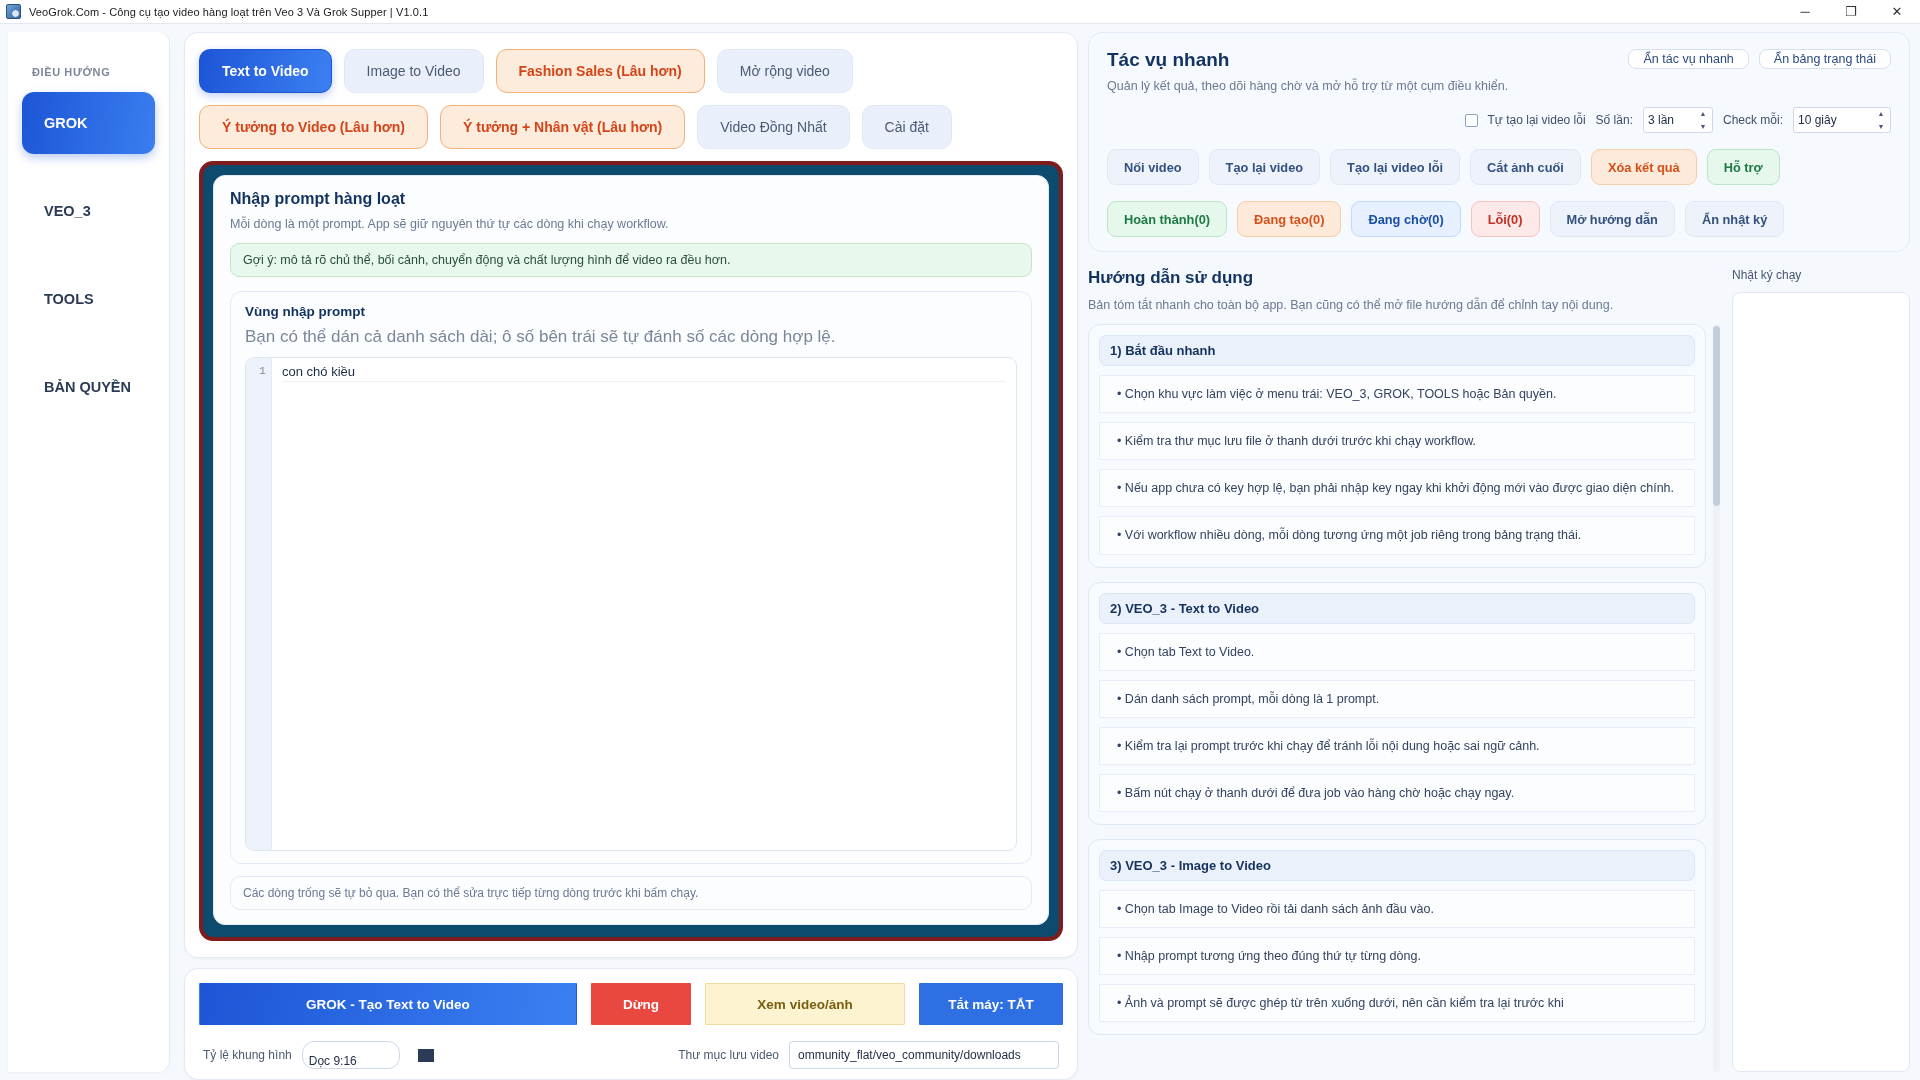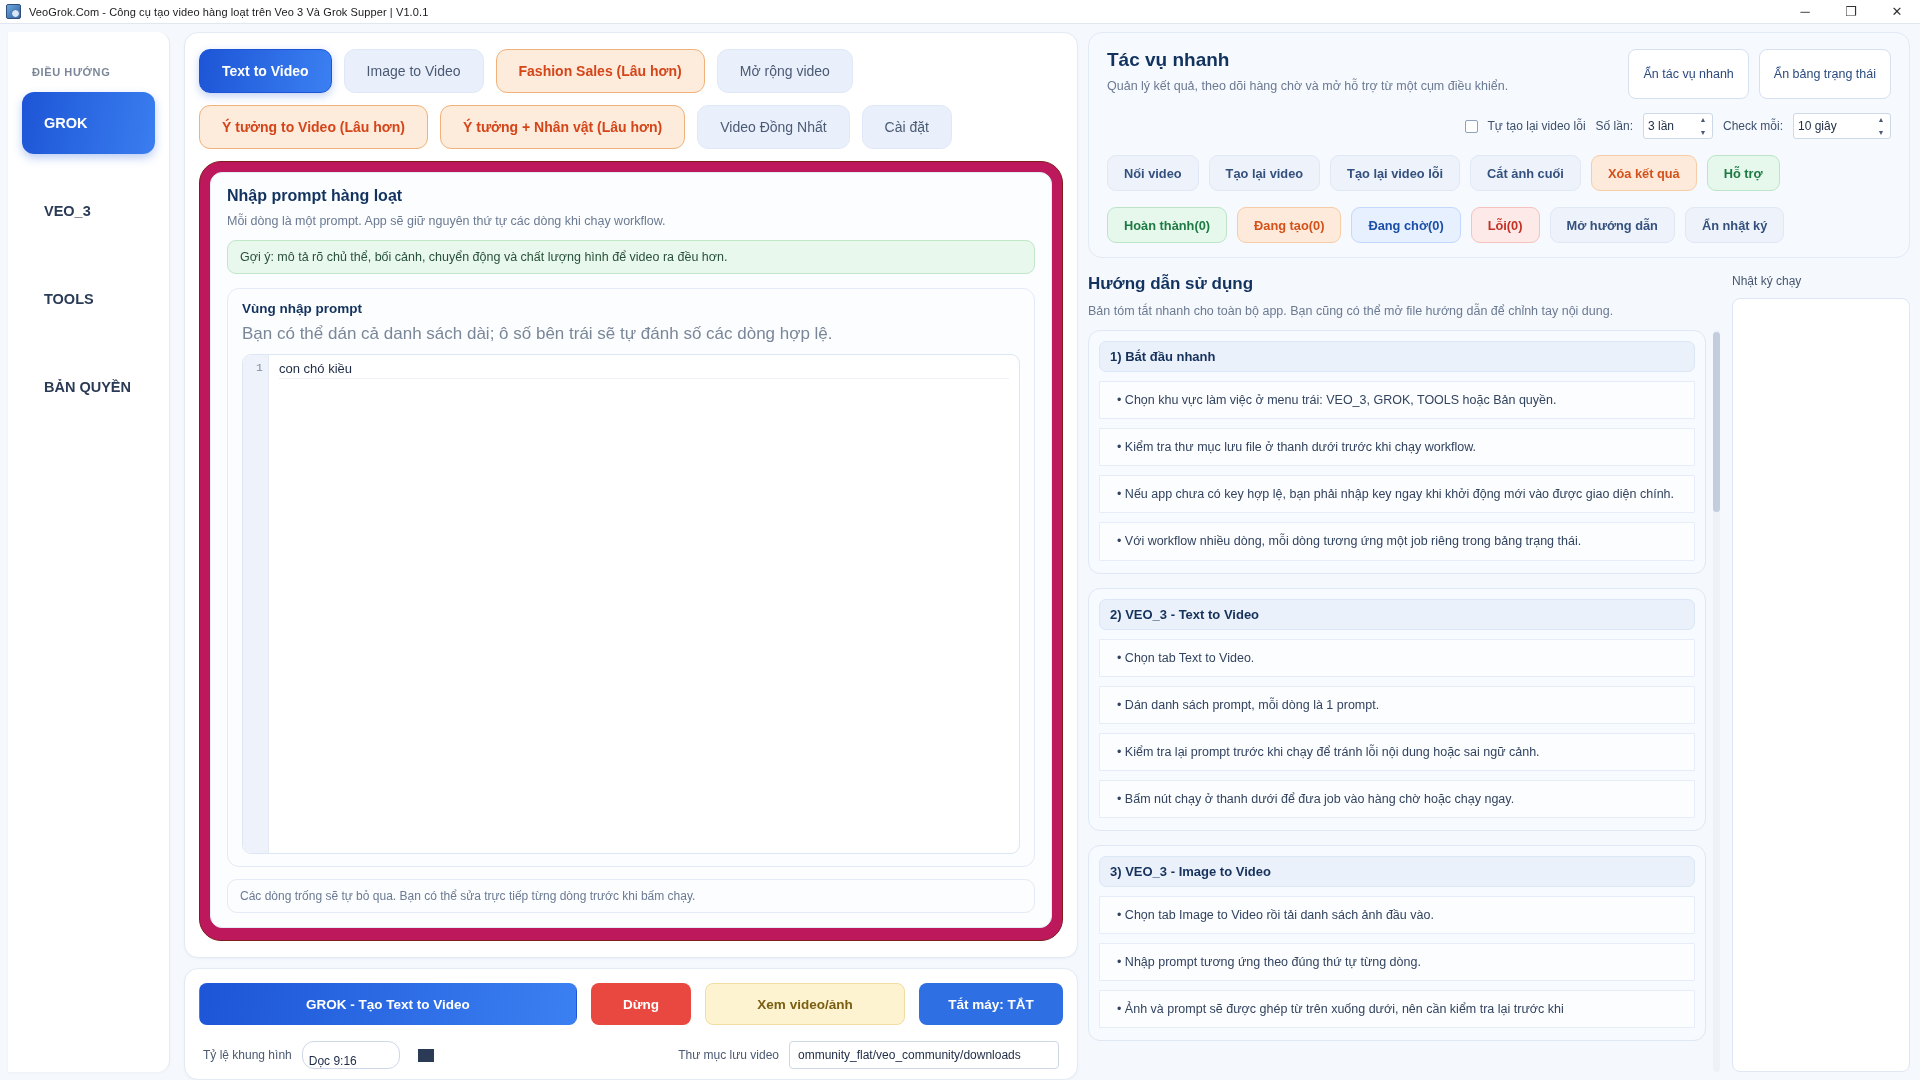--- a/index.html
+++ b/index.html
@@ -84,21 +84,21 @@
     background: linear-gradient(100deg,#1d55d6,#3b80f2); color: #fff;
     border-color: #1d55d6; font-weight: 700;
     box-shadow: 0 3px 8px rgba(30,90,220,.28);
   }
   .tab.warn {
     background: #fdebdb; border: 1px solid #f0b27a; color: #d4451a; font-weight: 700;
   }
 
   .panel {
     margin-top: 12px; flex: 1 1 auto; min-height: 0;
-    background: #be185d; border: 1px solid #7f1d1d; border-radius: 22px;
+    background: #0c4a6e; border: 4px solid #7f1d1d; border-radius: 14px;
     padding: 10px 10px 12px 10px; display: flex; flex-direction: column;
   }
   .panel-inner {
     background: #fbfdff; border: 1px solid #e3ebf7; border-radius: 12px;
     padding: 14px 16px 14px 16px; display: flex; flex-direction: column;
     flex: 1 1 auto; min-height: 0;
   }
   .panel-title { font-size: 16px; font-weight: 700; color: #12325f; }
   .panel-sub { font-size: 12.5px; color: #6b7a92; margin-top: 9px; }
   .hint-green {
@@ -132,21 +132,21 @@
   }
 
   
   .bottombar {
     margin: 10px 0 0 0; background: #ffffff; border: 1px solid #e4eaf4;
     border-radius: 14px; padding: 14px 14px 10px 14px; flex: 0 0 auto;
     box-shadow: 0 1px 3px rgba(20,40,80,.04);
   }
   .bb-row { display: flex; gap: 14px; align-items: center; }
   .bb-btn {
-    height: 42px; border-radius: 8px; display: flex; align-items: center;
+    height: 42px; border-radius: 1px; display: flex; align-items: center;
     justify-content: center; font-size: 13.5px; font-weight: 700; cursor: pointer;
     border: 1px solid transparent;
   }
   .bb-primary { flex: 1 1 auto; background: linear-gradient(100deg,#1d55d6,#3b80f2); color:#fff; }
   .bb-stop { width: 100px; background: #e8483f; color: #fff; }
   .bb-view { width: 200px; background: #fdf3d0; color: #7a5f12; border-color:#f0dea0; }
   .bb-power { width: 144px; background: #2f6fe4; color: #fff; }
 
   .bb-row2 {
     display: flex; align-items: center; gap: 10px; margin-top: 16px; padding: 0 4px;
@@ -172,21 +172,21 @@
   }
   .right-card {
     background: #f6f9fe; border: 1px solid #e2eaf6; border-radius: 14px;
     padding: 16px 18px 14px 18px; flex: 0 0 auto;
   }
   .rc-head { display: flex; align-items: flex-start; }
   .rc-title { font-size: 19px; font-weight: 700; color: #12325f; }
   .rc-sub { font-size: 12.5px; color: #6b7a92; margin-top: 8px; }
   .rc-head-btns { margin-left: auto; display: flex; gap: 10px; }
   .ghost-btn {
-    height: 50px; padding: 0 14px; background: #fff; border: 1px solid #d6e0f0;
+    height: 20px; padding: 0 14px; background: #fff; border: 1px solid #d6e0f0;
     border-radius: 8px; font-size: 12.5px; color: #2b4a7e; display: flex;
     align-items: center; cursor: pointer; white-space: nowrap;
   }
 
   .opts-row {
     display: flex; align-items: center; justify-content: flex-end; gap: 10px;
     margin-top: 14px; font-size: 12px; color: #3d4f6b;
   }
   .cbox {
     width: 13px; height: 13px; border: 1px solid #8ea1bd; background:#fff;

